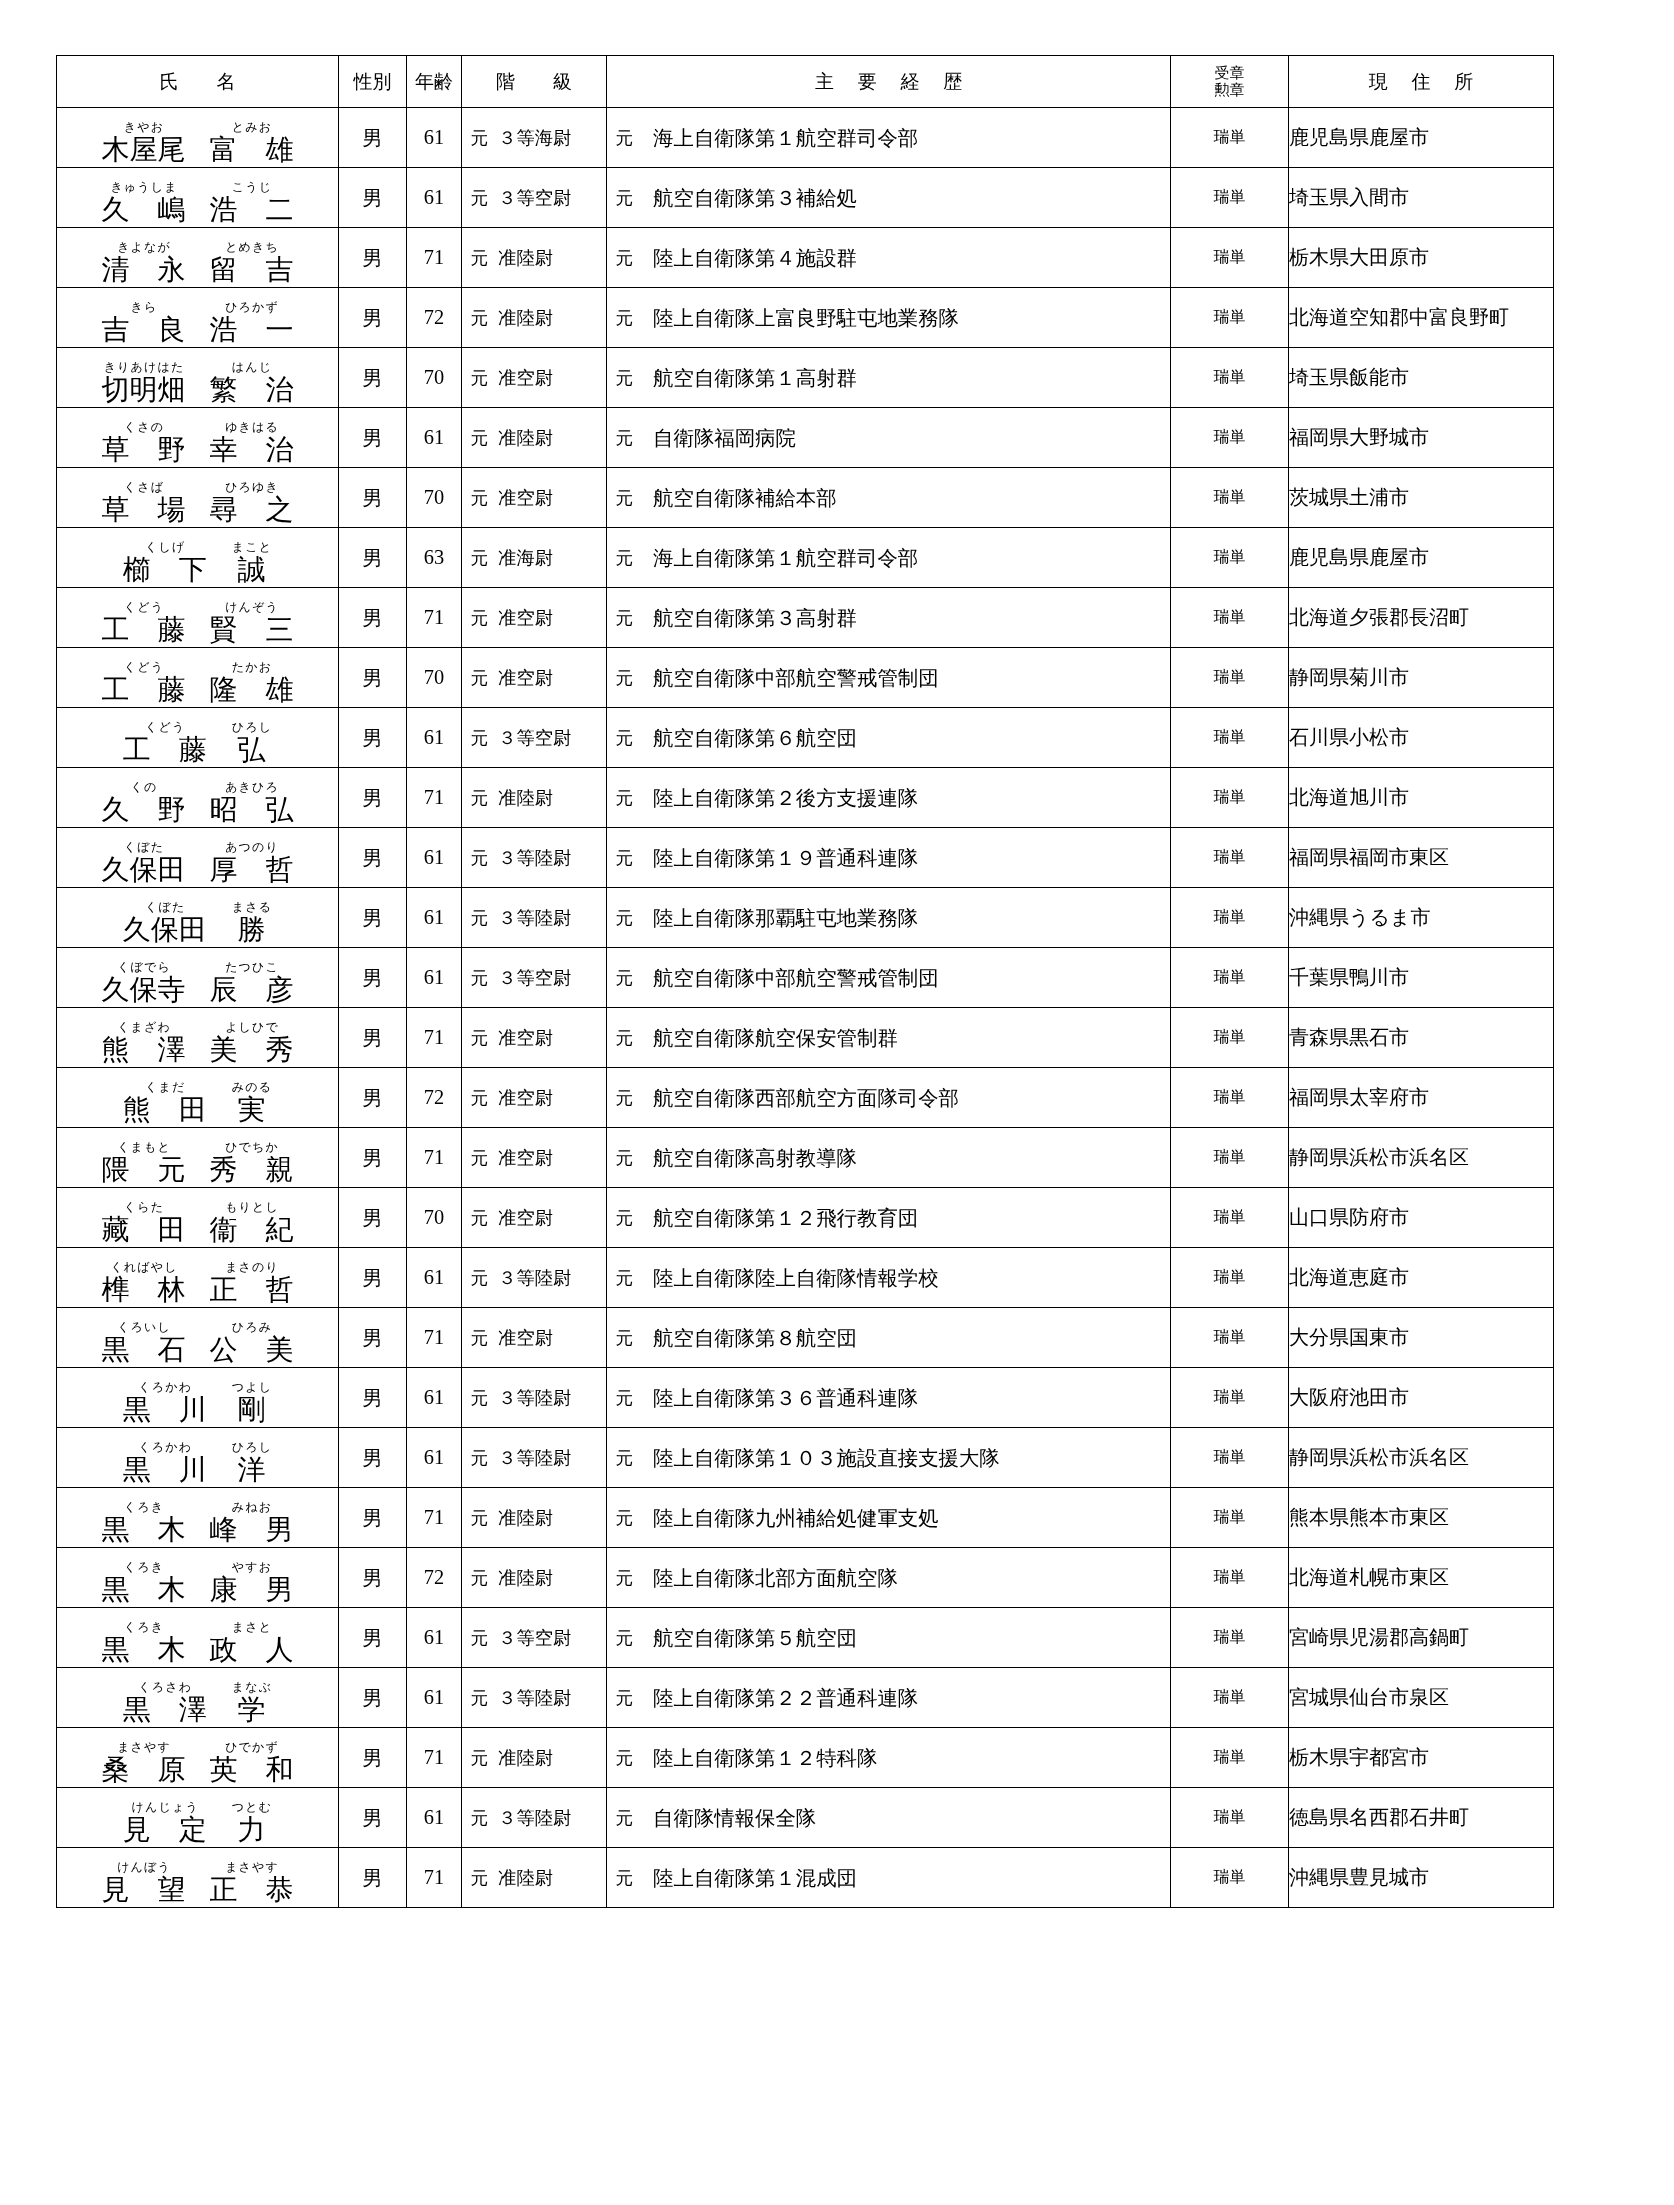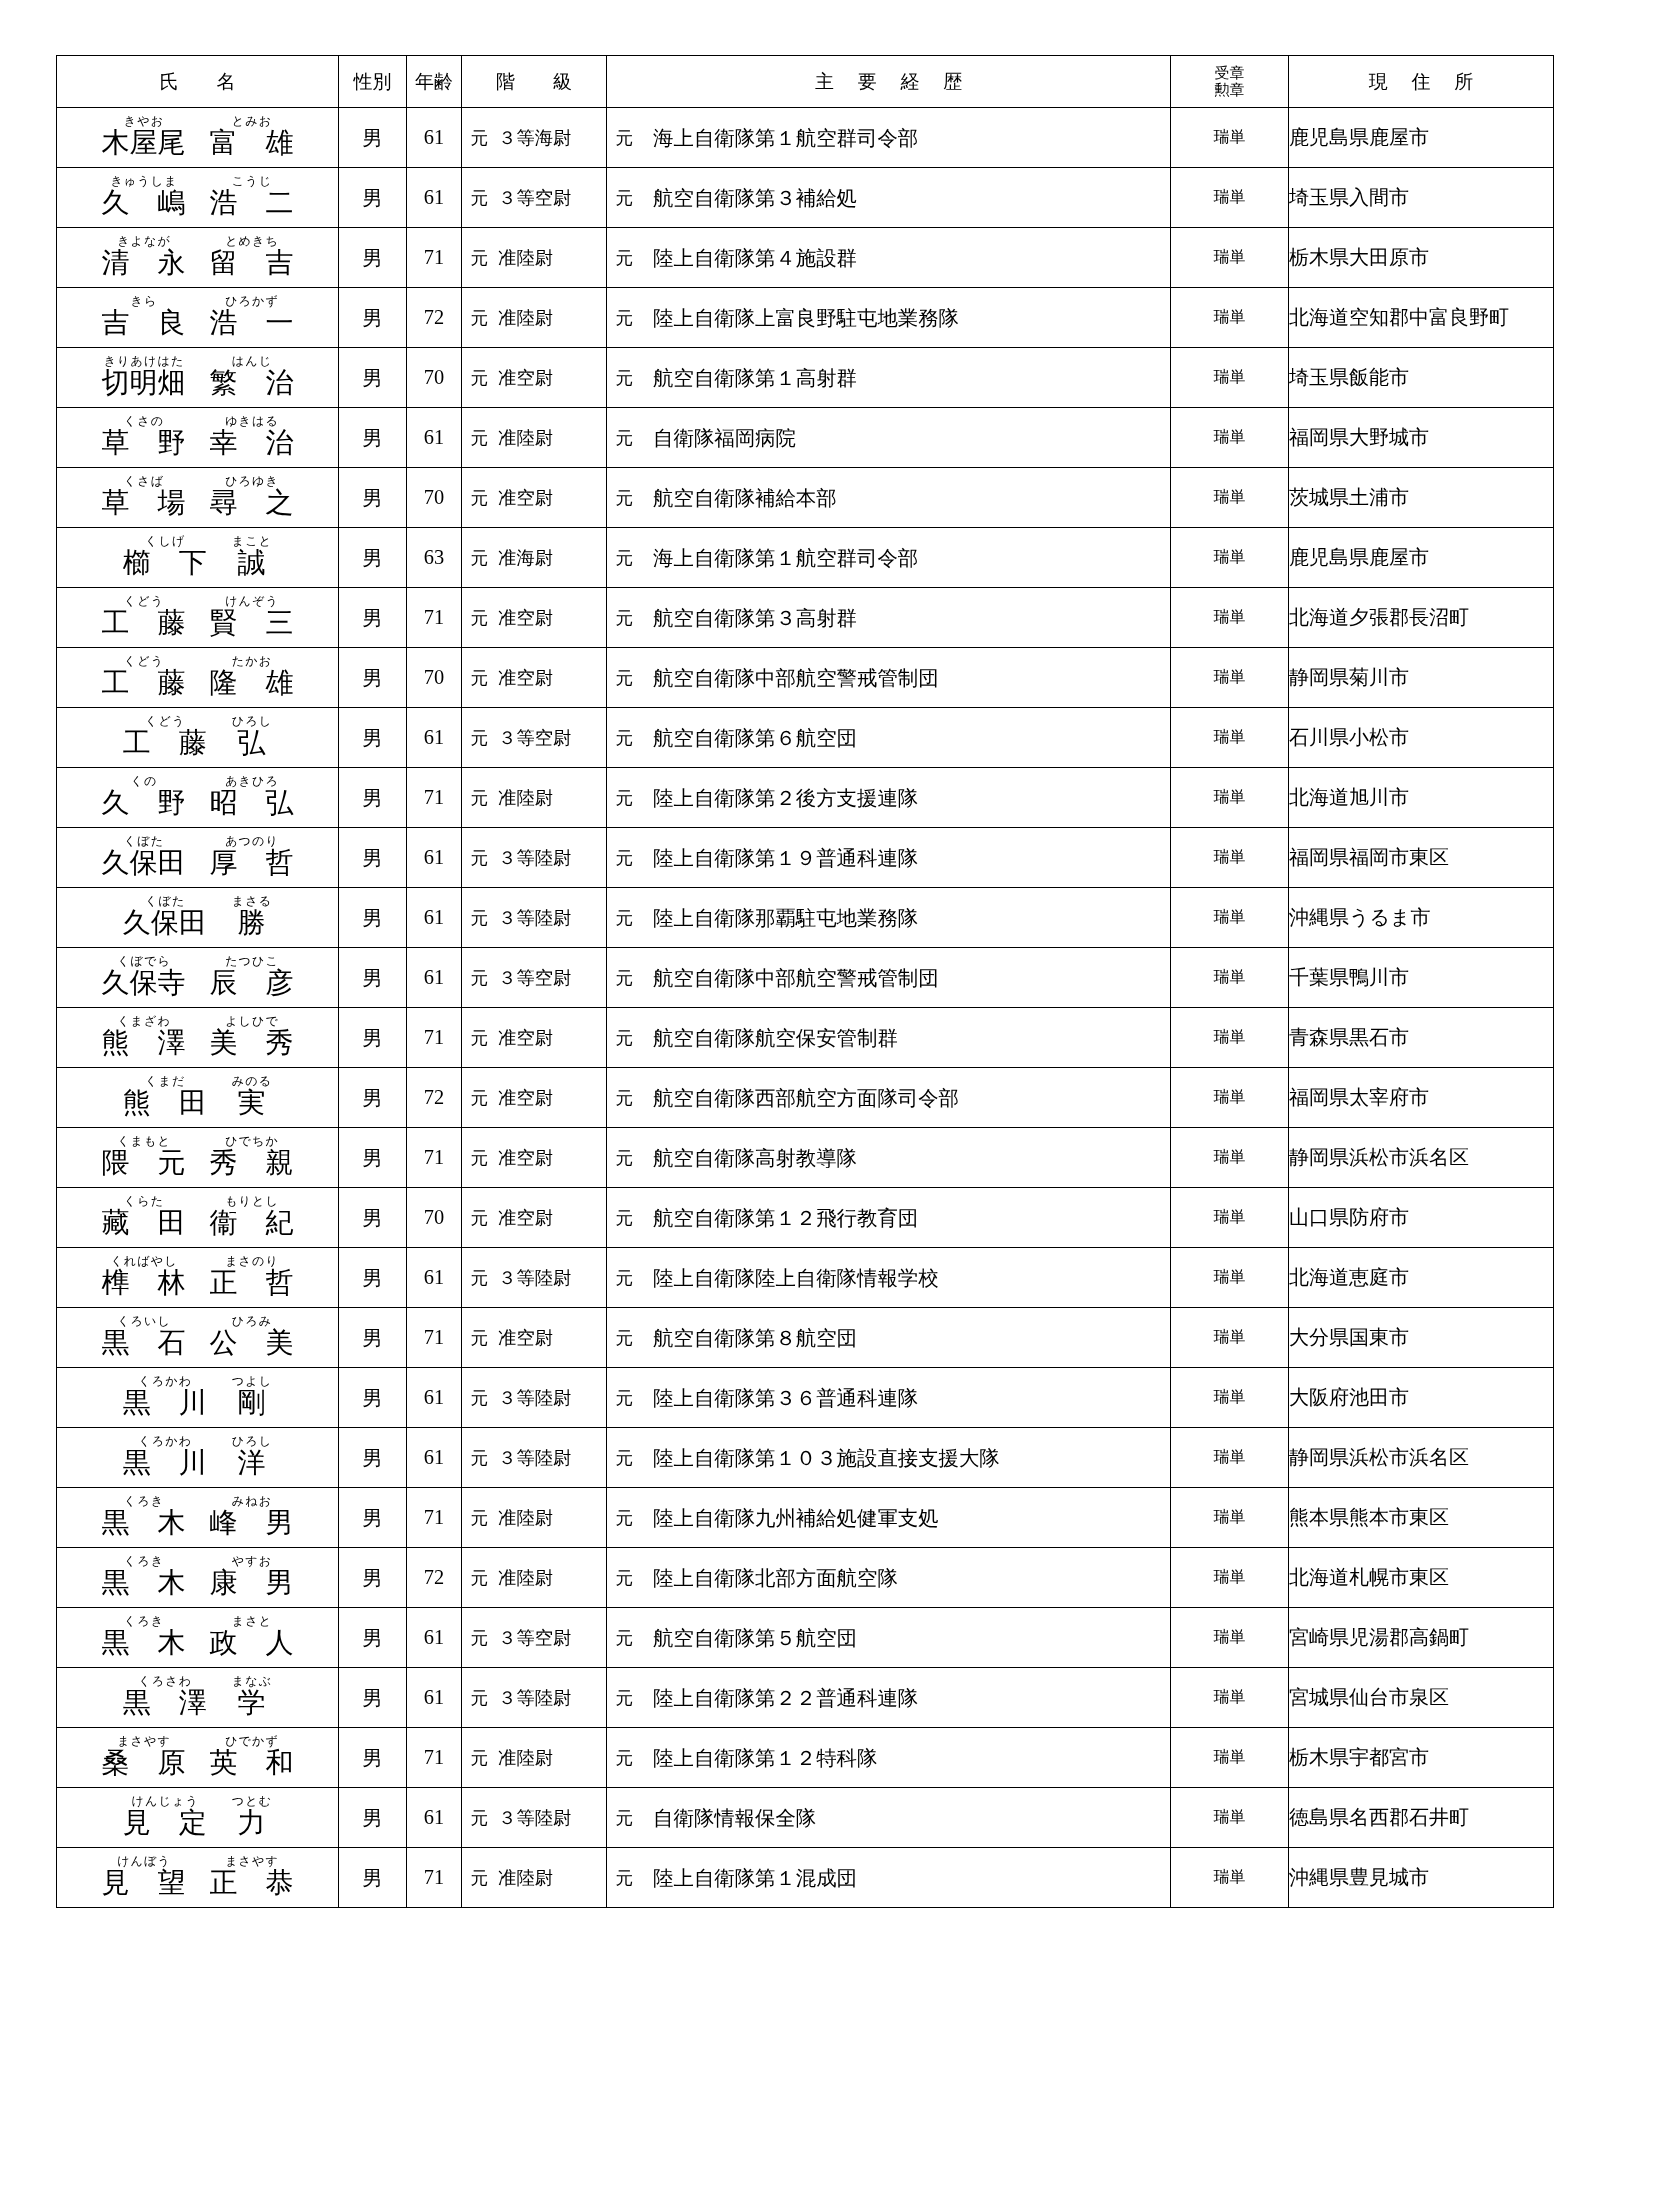--- a/index.html
+++ b/index.html
@@ -51,21 +51,21 @@
   }
   tbody tr { height: 59px; }
 
   
   .name-cell {
     position: relative;
     height: 59px;
   }
   .name-inner {
     display: flex;
-    align-items: center;
+    align-items: flex-end;
     justify-content: center;
     height: 100%;
     padding: 0 10px 2.8px 10px;
     box-sizing: border-box;
   }
   .np {
     display: flex;
     flex-direction: column;
     align-items: center;
     justify-content: flex-end;

